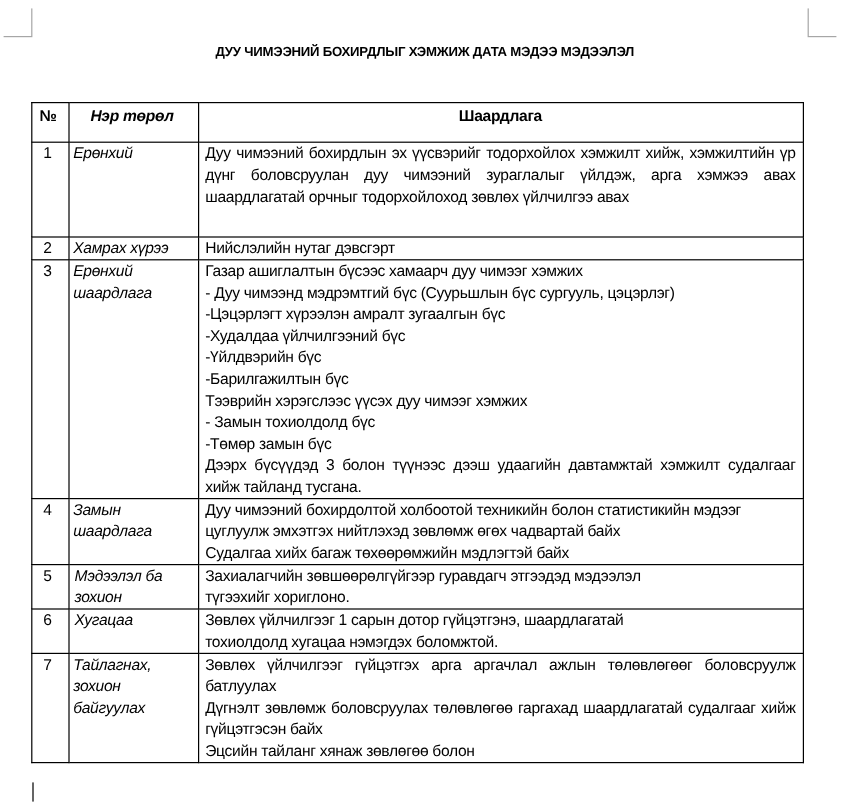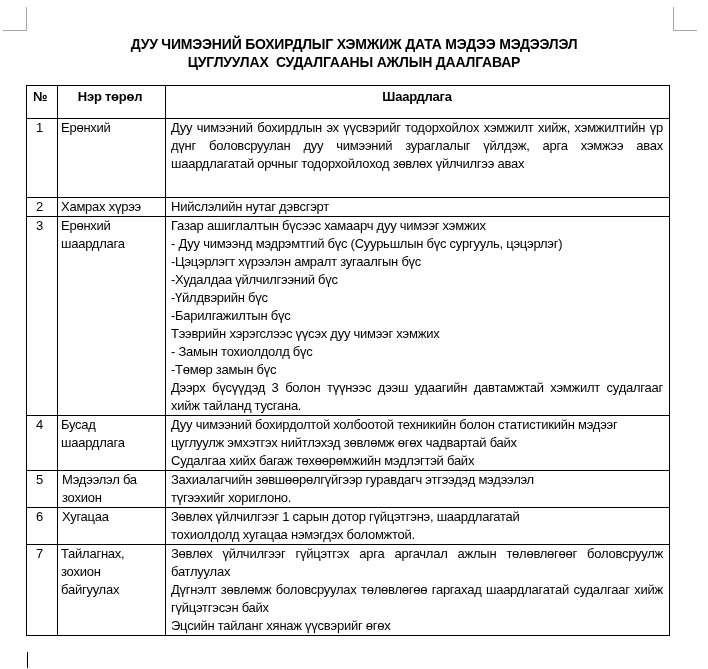--- a/index.html
+++ b/index.html
@@ -1,46 +1,45 @@
 <!DOCTYPE html>
 <html><head>
   <meta charset="utf-8">
   <style>
     html, body { margin: 0; padding: 0; background: #ffffff; }
     body { width: 708px; height: 669px; position: relative; overflow: hidden;
            font-family: "Liberation Sans", sans-serif; color: #000; }
     .crop { position: absolute; background: #a6a6a6; }
     .cursor { position: absolute; left: 27px; top: 652px; width: 1px; height: 16px; background: #000; }
     .title { position: absolute; left: 0; width: 708px; top: 35px; text-align: center;
-             font-weight: bold; font-size: 14px; line-height: 18px; letter-spacing: -0.2px; }
+             font-weight: bold; font-size: 11px; line-height: 18px; letter-spacing: -0.2px; }
     .title div { white-space: pre; }
     table { position: absolute; left: 26px; top: 85px; width: 644px; border-collapse: collapse;
             font-size: 13px; line-height: 18px; letter-spacing: -0.25px; }
     td, th { border: 1px solid #000; vertical-align: top; padding: 0 6px 0 6px; }
     th { font-weight: bold; height: 30px; padding-top: 2px; text-align: center; }
     th.c1 { text-align: left; padding-left: 6px; }
     .c1 { width: 19px; padding-left: 9px; padding-right: 2px; }
-    .c2 { width: 97px; padding-left: 3px; }
+    .c2 { width: 97px; padding-left: 3px; font-style: italic; }
     .c3 { padding-left: 5px; padding-right: 6px; }
     td.just { text-align: justify; }
     .r1 td { height: 78px; }
     .line { display: block; }
     .ind { padding-left: 4px; }
   </style>
 </head>
 <body>
 
 <div class="crop" style="left:26px; top:7px; width:1px; height:23px;"></div>
 <div class="crop" style="left:3px; top:30px; width:24px; height:1px;"></div>
 <div class="crop" style="left:673px; top:7px; width:1px; height:23px;"></div>
 <div class="crop" style="left:673px; top:30px; width:24px; height:1px;"></div>
 
 <div class="title">
   <div>ДУУ ЧИМЭЭНИЙ БОХИРДЛЫГ ХЭМЖИЖ ДАТА МЭДЭЭ МЭДЭЭЛЭЛ</div>
-  <div>ЦУГЛУУЛАХ  СУДАЛГААНЫ АЖЛЫН ДААЛГАВАР</div>
 </div>
 
 <table>
   <thead>
     <tr>
       <th class="c1">№</th>
       <th class="c2">Нэр төрөл</th>
       <th class="c3">Шаардлага</th>
     </tr>
   </thead>
@@ -82,21 +81,21 @@
         <span class="line">Тээврийн хэрэгслээс үүсэх дуу чимээг хэмжих</span>
         <span class="line">- Замын тохиолдолд бүс</span>
         <span class="line">-Төмөр замын бүс</span>
         <span class="line">Дээрх бүсүүдэд 3 болон түүнээс дээш удаагийн давтамжтай хэмжилт судалгааг хийж тайланд тусгана.</span>
       </td>
     </tr>
 
     <tr>
       <td class="c1">4</td>
       <td class="c2">
-        <span class="line">Бусад</span>
+        <span class="line">Замын</span>
         <span class="line">шаардлага</span>
       </td>
       <td class="c3">
         <span class="line">Дуу чимээний бохирдолтой холбоотой техникийн болон статистикийн мэдээг цуглуулж эмхэтгэх нийтлэхэд зөвлөмж өгөх чадвартай байх</span>
         <span class="line">Судалгаа хийх багаж төхөөрөмжийн мэдлэгтэй байх</span>
       </td>
     </tr>
 
     <tr>
       <td class="c1">5</td>
@@ -124,19 +123,19 @@
     <tr>
       <td class="c1">7</td>
       <td class="c2">
         <span class="line">Тайлагнах,</span>
         <span class="line">зохион</span>
         <span class="line">байгуулах</span>
       </td>
       <td class="c3 just">
         <span class="line">Зөвлөх үйлчилгээг гүйцэтгэх арга аргачлал ажлын төлөвлөгөөг боловсруулж батлуулах</span>
         <span class="line">Дүгнэлт зөвлөмж боловсруулах төлөвлөгөө гаргахад шаардлагатай судалгааг хийж гүйцэтгэсэн байх</span>
-        <span class="line">Эцсийн тайланг хянаж үүсвэрийг өгөх</span>
+        <span class="line">Эцсийн тайланг хянаж зөвлөгөө болон</span>
       </td>
     </tr>
   </tbody>
 </table>
 
 <div class="cursor"></div>
 
 </body></html>

